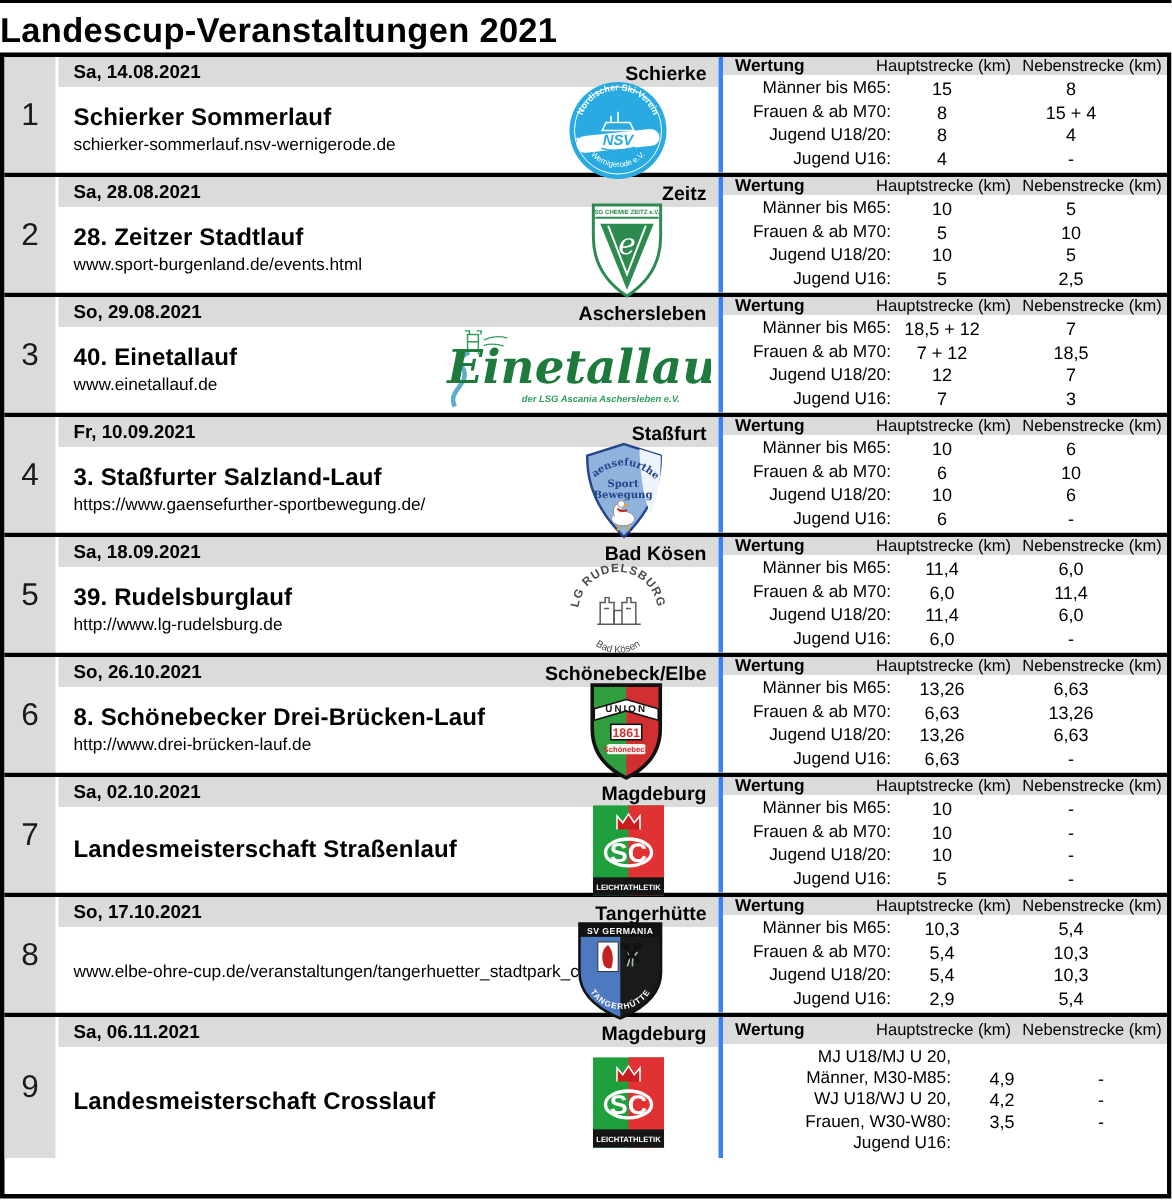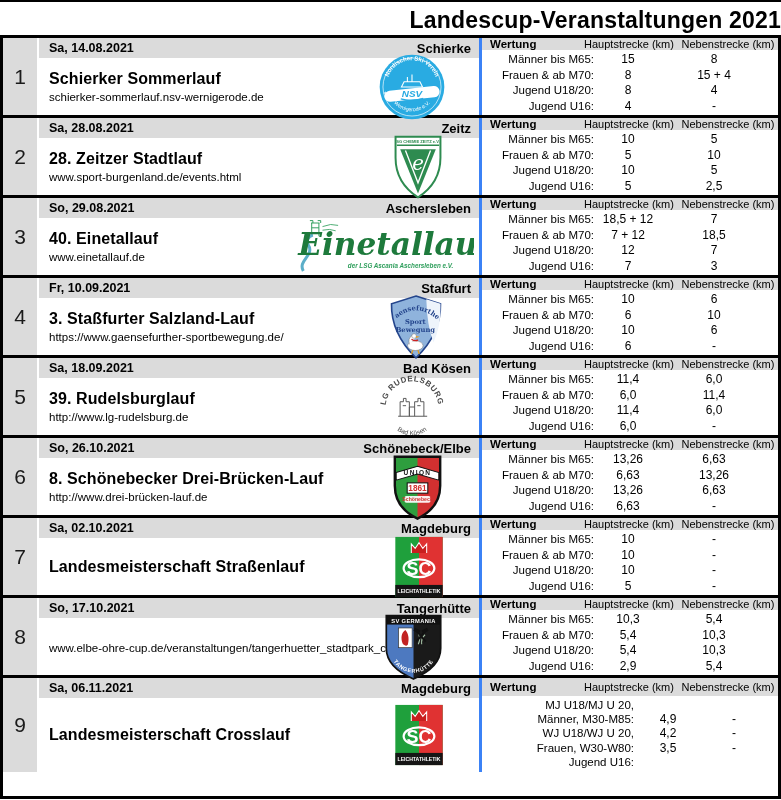--- a/index.html
+++ b/index.html
@@ -1,19 +1,19 @@
 <!DOCTYPE html>
 <html><head>
 <meta charset="utf-8">
 <style>
   * { box-sizing: border-box; margin: 0; padding: 0; }
   html,body { width: 781px; height: 800px; background: #fff; font-family: "Liberation Sans", sans-serif; color: #000; overflow: hidden; }
   body { position: relative; border-top: 2px solid #000; }
 
-  .page-title { text-align: right; font-size: 23px; font-weight: bold; padding-top: 5px; letter-spacing: 0.2px; }
+  .page-title { text-align: left; font-size: 23px; font-weight: bold; padding-top: 5px; letter-spacing: 0.2px; }
 
   .cup-table { position: absolute; left: 0; top: 33px; width: 781px; height: 764px; border: 3px solid #000; background: #fff; }
 
   .event-row { display: flex; height: 80px; border-bottom: 3px solid #000; }
   .event-row:last-child { height: 94px; border-bottom: none; }
 
   .num-cell { width: 36px; background: #DBDBDB; border-right: 2px solid #fff; display: flex; align-items: center; justify-content: center; font-size: 21px; color: #1a1a1a; }
 
   .main-cell { width: 440px; display: flex; flex-direction: column; background: #fff; }
   .strip { height: 20px; background: #DBDBDB; display: flex; justify-content: space-between; align-items: center; padding: 0 8px 0 10px; }

